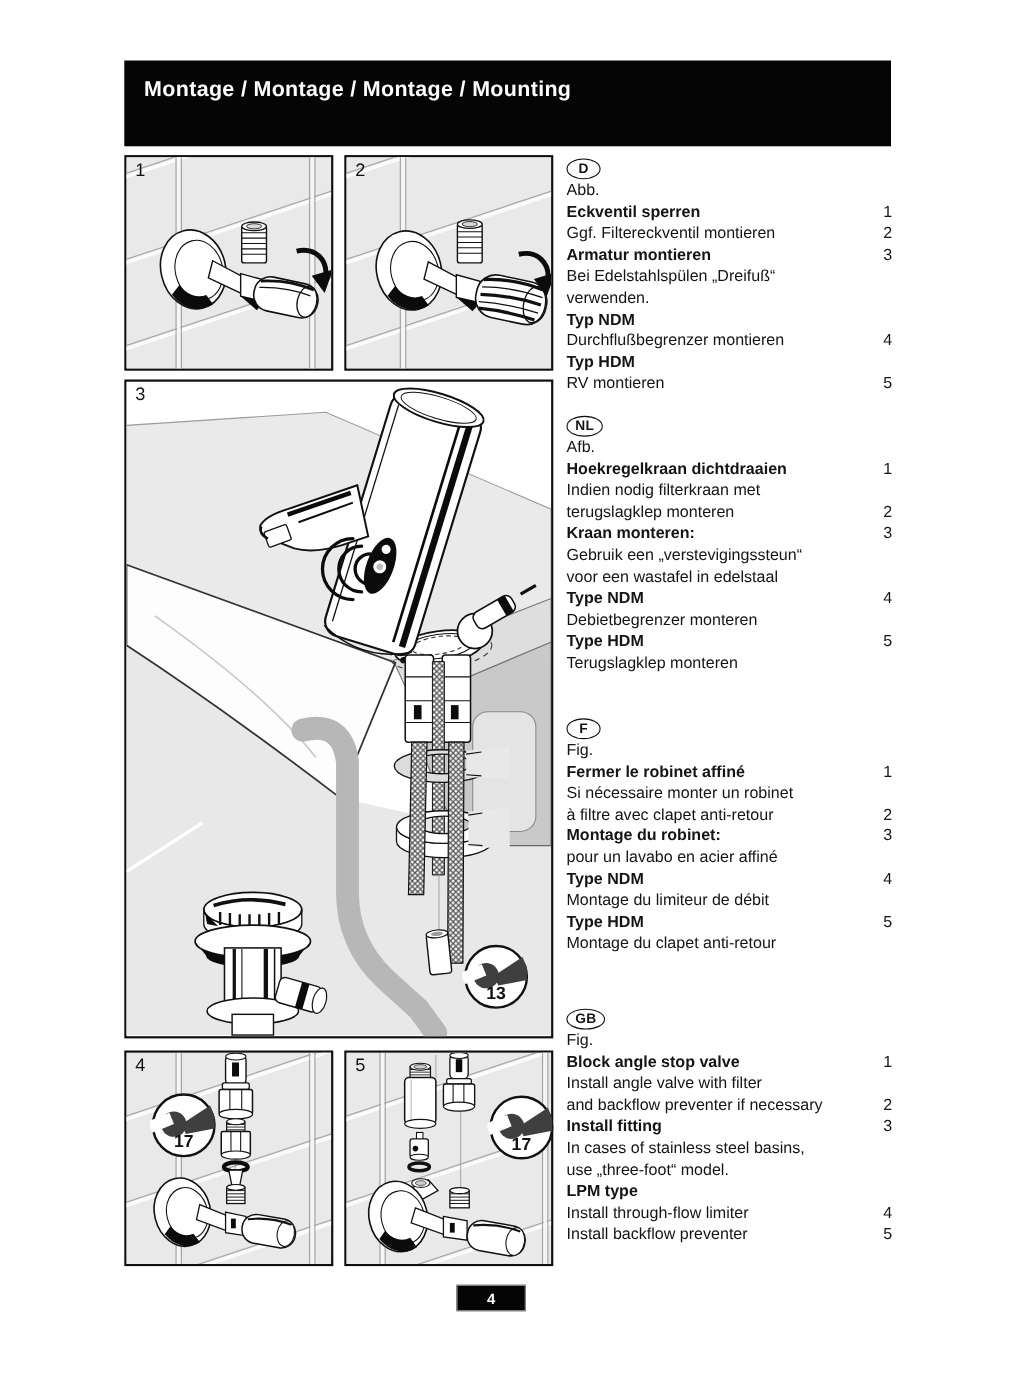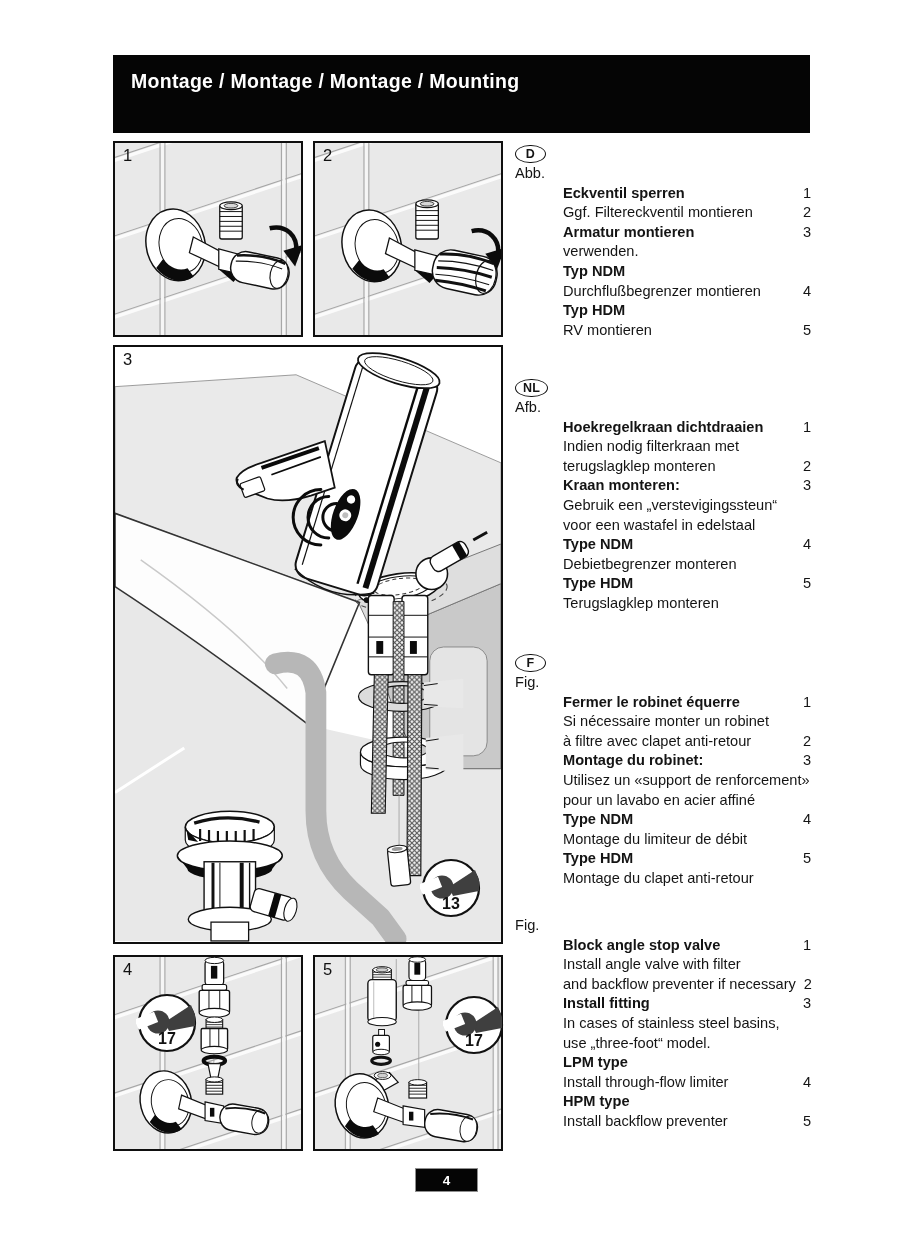--- a/index.html
+++ b/index.html
@@ -25,21 +25,21 @@
   #badge-13{left:420px;top:857px;}
   #badge-17a{left:136px;top:992px;}
   #badge-17b{left:443px;top:994px;}
 
   .lang-section{position:absolute;left:515px;width:296px;color:#141414;}
   .sec-0{top:144px;} .sec-1{top:378px;} .sec-2{top:653px;} .sec-3{top:917px;}
   .badge-row{height:21px;}
   .lang-badge{display:inline-flex;align-items:center;justify-content:center;height:16.6px;min-width:15px;
     padding:0 7px;border:1.7px solid #101010;border-radius:50%;font-size:12.5px;font-weight:bold;letter-spacing:0.3px;}
   .col-header{height:19.6px;text-align:left;font-size:14.6px;}
-  .row{height:19.6px;display:flex;justify-content:space-between;align-items:baseline;margin-left:48px;}
+  .row{height:19.6px;display:flex;justify-content:space-between;align-items:baseline;}
   .row-text{font-size:14.6px;white-space:nowrap;}
   .row-text.bold{font-weight:bold;}
   .row-num{font-size:14.6px;min-width:16px;text-align:right;}
 
   .page-num-box{position:absolute;left:415px;top:1168px;width:61px;height:22px;background:#050505;border:1px solid #8f8f8f;
     display:flex;align-items:center;justify-content:center;color:#fff;font-size:13.5px;font-weight:bold;}
 </style>
 </head>
 <body>
 
@@ -427,20 +427,24 @@
           </div>
           <div class="row">
             <span class="row-text">Ggf. Filtereckventil montieren</span>
             <span class="row-num">2</span>
           </div>
           <div class="row">
             <span class="row-text bold">Armatur montieren</span>
             <span class="row-num">3</span>
           </div>
           <div class="row">
+            <span class="row-text">Bei Edelstahlspülen „Dreifuß“</span>
+            <span class="row-num"></span>
+          </div>
+          <div class="row">
             <span class="row-text">verwenden.</span>
             <span class="row-num"></span>
           </div>
           <div class="row">
             <span class="row-text bold">Typ NDM</span>
             <span class="row-num"></span>
           </div>
           <div class="row">
             <span class="row-text">Durchflußbegrenzer montieren</span>
             <span class="row-num">4</span>
@@ -505,40 +509,36 @@
         </div>
   </div>
 
   <div class="lang-section sec-2">
     <div class="badge-row">
       <span class="lang-badge">F</span>
     </div>
     <div class="col-header">Fig.</div>
     <div class="rows">
           <div class="row">
-            <span class="row-text bold">Fermer le robinet équerre</span>
+            <span class="row-text bold">Fermer le robinet affiné</span>
             <span class="row-num">1</span>
           </div>
           <div class="row">
             <span class="row-text">Si nécessaire monter un robinet</span>
             <span class="row-num"></span>
           </div>
           <div class="row">
             <span class="row-text">à filtre avec clapet anti-retour</span>
             <span class="row-num">2</span>
           </div>
           <div class="row">
             <span class="row-text bold">Montage du robinet:</span>
             <span class="row-num">3</span>
           </div>
           <div class="row">
-            <span class="row-text">Utilisez un «support de renforcement»</span>
-            <span class="row-num"></span>
-          </div>
-          <div class="row">
             <span class="row-text">pour un lavabo en acier affiné</span>
             <span class="row-num"></span>
           </div>
           <div class="row">
             <span class="row-text bold">Type NDM</span>
             <span class="row-num">4</span>
           </div>
           <div class="row">
             <span class="row-text">Montage du limiteur de débit</span>
             <span class="row-num"></span>
@@ -548,20 +548,23 @@
             <span class="row-num">5</span>
           </div>
           <div class="row">
             <span class="row-text">Montage du clapet anti-retour</span>
             <span class="row-num"></span>
           </div>
         </div>
   </div>
 
   <div class="lang-section sec-3">
+    <div class="badge-row">
+      <span class="lang-badge">GB</span>
+    </div>
     <div class="col-header">Fig.</div>
     <div class="rows">
           <div class="row">
             <span class="row-text bold">Block angle stop valve</span>
             <span class="row-num">1</span>
           </div>
           <div class="row">
             <span class="row-text">Install angle valve with filter</span>
             <span class="row-num"></span>
           </div>
@@ -583,24 +586,20 @@
           </div>
           <div class="row">
             <span class="row-text bold">LPM type</span>
             <span class="row-num"></span>
           </div>
           <div class="row">
             <span class="row-text">Install through-flow limiter</span>
             <span class="row-num">4</span>
           </div>
           <div class="row">
-            <span class="row-text bold">HPM type</span>
-            <span class="row-num"></span>
-          </div>
-          <div class="row">
             <span class="row-text">Install backflow preventer</span>
             <span class="row-num">5</span>
           </div>
         </div>
   </div>
 </div>
 
   <div class="page-num-box">
     <span>4</span>
   </div>

